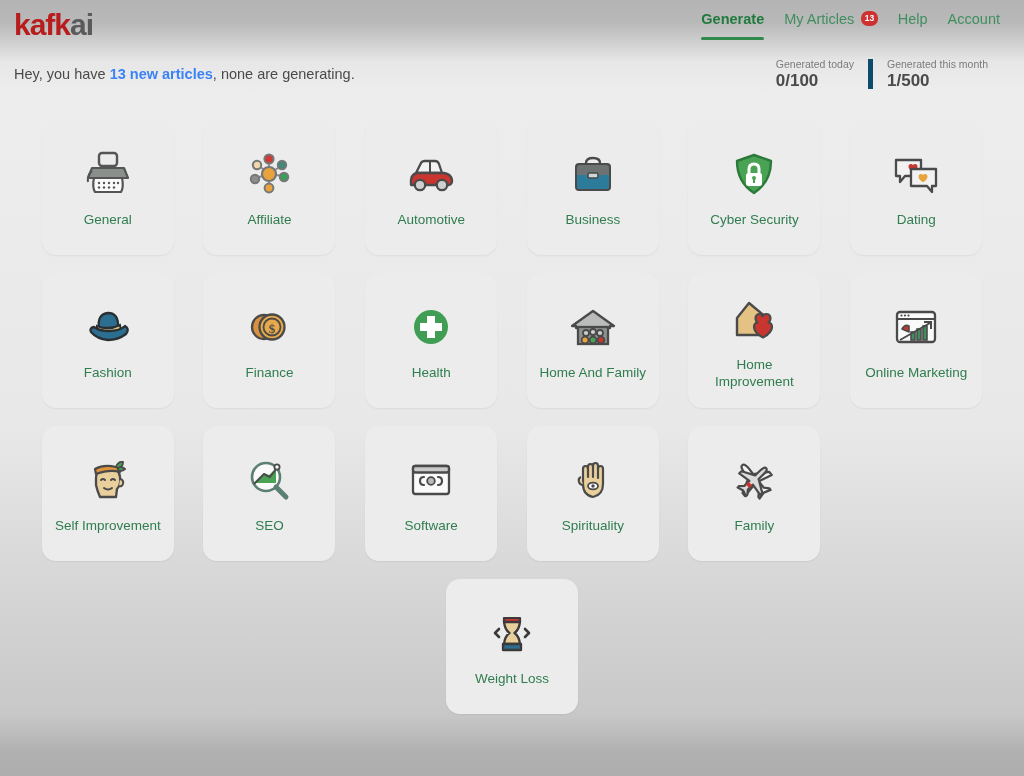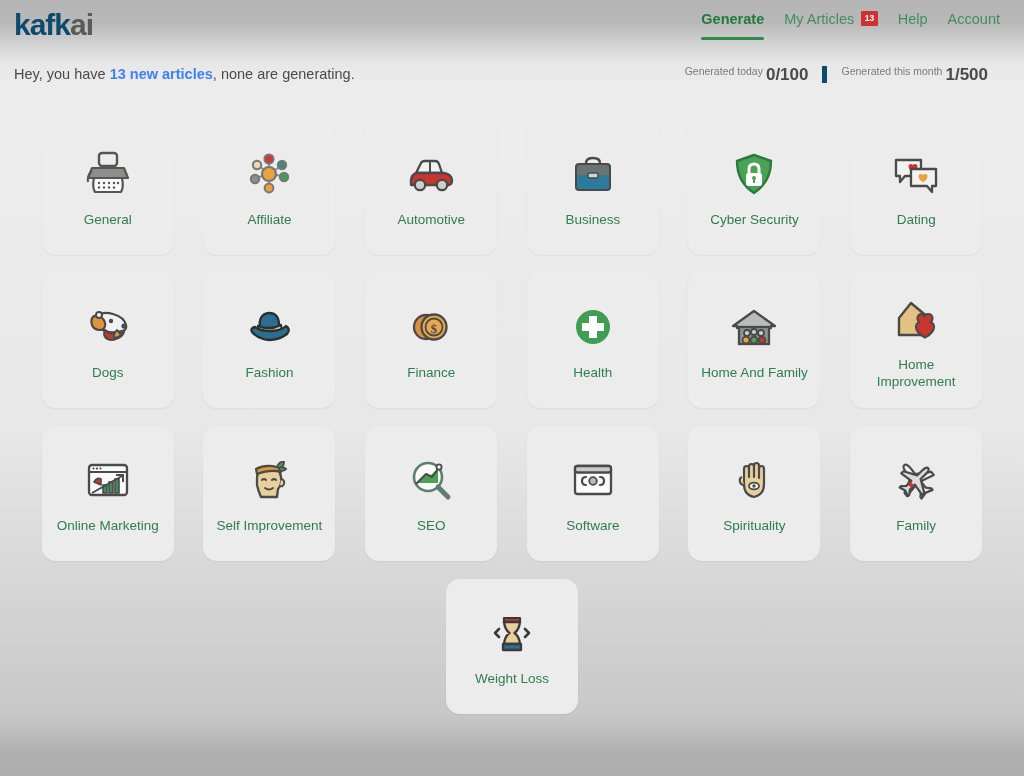--- a/index.html
+++ b/index.html
@@ -26,21 +26,21 @@
   }
 
   #logo {
     font-size: 30px;
     font-weight: 700;
     letter-spacing: -1px;
     line-height: 1;
     white-space: nowrap;
     user-select: none;
   }
-  #logo .g { color: #0c4a6e; }
+  #logo .g { color: #b91c1c; }
   #logo .d { color: #5a5a5a; }
 
   #nav {
     margin-left: auto;
     display: flex;
     align-items: flex-start;
     gap: 20px;
     padding-right: 2px;
   }
 
@@ -69,21 +69,21 @@
     border-radius: 2px;
   }
 
   #nav-badge {
     background: #cf3030;
     color: #ffffff;
     font-size: 8.5px;
     font-weight: 700;
     line-height: 1;
     padding: 3px 3.5px 4px;
-    border-radius: 1px;
+    border-radius: 7px;
     min-width: 14px;
     text-align: center;
   }
 
   
   #subheader {
     height: 48px;
     display: flex;
     align-items: center;
     padding: 0 22px 0 14px;
@@ -99,20 +99,21 @@
 
   #quotas {
     margin-left: auto;
     display: flex;
     align-items: stretch;
     gap: 0;
   }
   .quota {
     padding: 0 14px;
     display: flex;
+    flex-direction: column;
     justify-content: center;
     gap: 3px;
   }
   .quota + .quota { border-left: 5px solid #0c4a6e; }
   .quota-label {
     font-size: 10.5px;
     color: #7b7b7b;
     white-space: nowrap;
     line-height: 1;
   }
@@ -314,34 +315,20 @@
         <svg width="54" height="50" viewBox="0 0 54 50">
           <path d="M7 11 L32 11 L32 27 L16 27 L11 33 L11 27 L7 27 Z" fill="#f2f2f2" stroke="#4a4a4a" stroke-width="2.3" stroke-linejoin="round"></path>
           <path d="M19.5 17.5 q0-2.5 2.5-2.5 q1.5 0 2 1.3 q.5-1.3 2-1.3 q2.5 0 2.5 2.5 q0 3-4.5 5.8 q-4.5-2.8-4.5-5.8z" fill="#c9362f"></path>
           <path d="M22 20 L47 20 L47 37 L43 37 L43 43 L38 37 L22 37 Z" fill="#f2f2f2" stroke="#4a4a4a" stroke-width="2.3" stroke-linejoin="round"></path>
           <path d="M29.5 27.5 q0-2.5 2.5-2.5 q1.5 0 2 1.3 q.5-1.3 2-1.3 q2.5 0 2.5 2.5 q0 3-4.5 5.8 q-4.5-2.8-4.5-5.8z" fill="#e8a33d"></path>
         </svg>
       </div>
       <div class="card-label">Dating</div>
     </div>
 
-    <div class="card">
-      <div class="card-icon">
-        <svg width="54" height="50" viewBox="0 0 54 50">
-          <path d="M14 14 Q22 9 32 12 Q43 15 45 23 Q46 27 42 29 L36 30 Q30 31 24 29 Q16 26 13 20 Z" fill="#f2f2f2" stroke="#4a4a4a" stroke-width="2.3" stroke-linejoin="round"></path>
-          <path d="M13 14 Q9 17 11 23 Q13 28 19 28 Q23 28 24 24 Q25 19 20 15 Z" fill="#e0953a" stroke="#4a4a4a" stroke-width="2.2" stroke-linejoin="round"></path>
-          <path d="M24 28 Q22 33 25 36 Q29 39 35 37 Q41 35 43 30 Q38 33 32 32 Q27 31 24 28 Z" fill="#c9362f" stroke="#4a4a4a" stroke-width="2.2" stroke-linejoin="round"></path>
-          <path d="M36 28 Q32 32 33 36 Q37 36 40 33 Z" fill="#e0953a" stroke="#4a4a4a" stroke-width="1.8"></path>
-          <circle cx="30" cy="19" r="2.2" fill="#4a4a4a"></circle>
-          <circle cx="43" cy="24" r="2.6" fill="#4a4a4a"></circle>
-          <circle cx="18" cy="13" r="3" fill="#f2f2f2" stroke="#4a4a4a" stroke-width="2"></circle>
-        </svg>
-      </div>
-      <div class="card-label">Dogs</div>
-    </div>
 
     <div class="card">
       <div class="card-icon">
         <svg width="54" height="50" viewBox="0 0 54 50">
           <path d="M18 26 Q16 12 27 11 Q38 11 37 26 Z" fill="#2c6e8f" stroke="#2a2f33" stroke-width="2.3" stroke-linejoin="round"></path>
           <path d="M16 24 Q27 29 39 23 Q40 26 39 28 Q27 33 16 27 Z" fill="#d8c98a" stroke="#2a2f33" stroke-width="2"></path>
           <path d="M10 30 Q8 26 13 25 Q18 29 28 29 Q39 29 44 24 Q49 27 45 32 Q37 38 27 38 Q16 37 10 30 Z" fill="#2c6e8f" stroke="#2a2f33" stroke-width="2.3" stroke-linejoin="round"></path>
         </svg>
       </div>
       <div class="card-label">Fashion</div>

